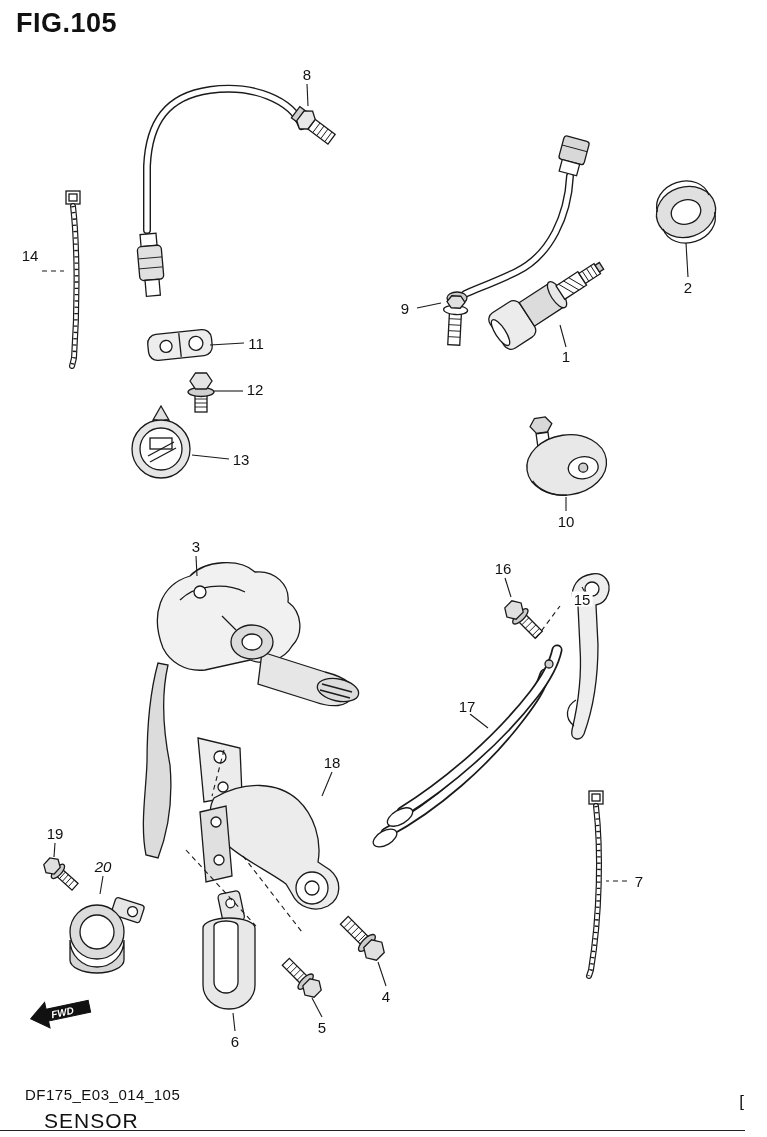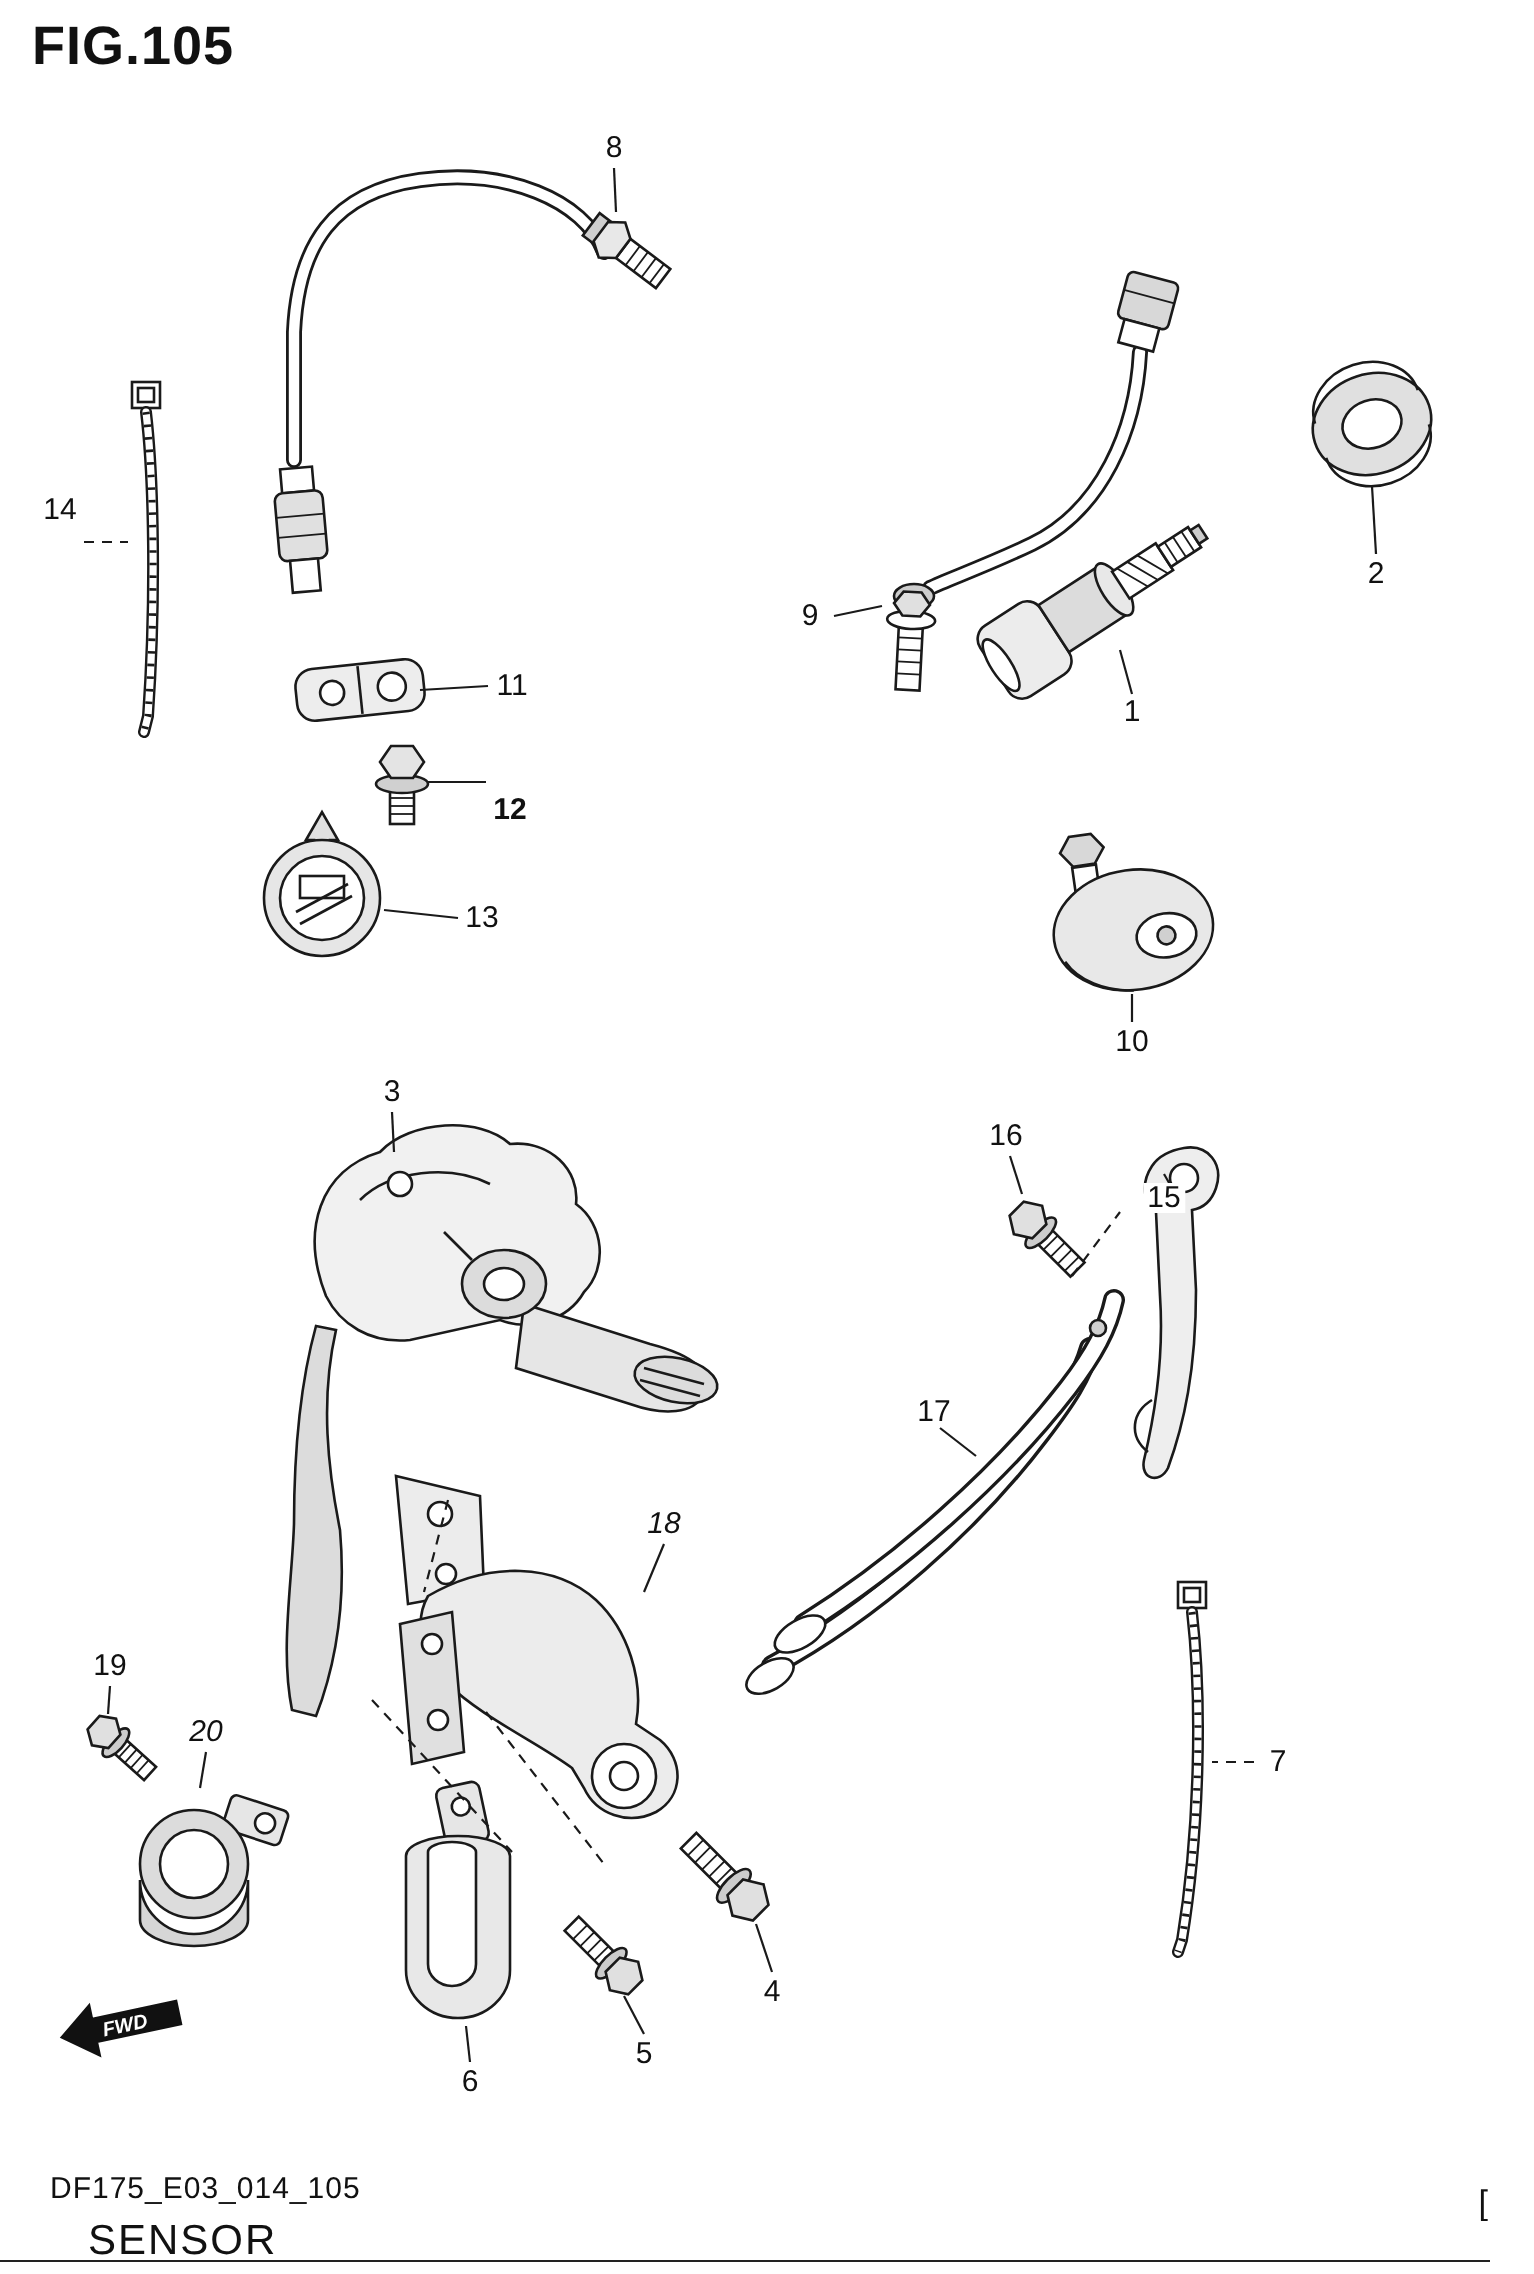--- a/index.html
+++ b/index.html
@@ -321,27 +321,27 @@
       <div class="callout" style="left: 688px; top: 287px;">2</div>
       <div class="callout" style="left: 196px; top: 546px;">3</div>
       <div class="callout" style="left: 386px; top: 996px;">4</div>
       <div class="callout" style="left: 322px; top: 1027px;">5</div>
       <div class="callout" style="left: 235px; top: 1041px;">6</div>
       <div class="callout" style="left: 639px; top: 881px;">7</div>
       <div class="callout" style="left: 307px; top: 74px;">8</div>
       <div class="callout" style="left: 405px; top: 308px;">9</div>
       <div class="callout" style="left: 566px; top: 521px;">10</div>
       <div class="callout" style="left: 256px; top: 343px;">11</div>
-      <div class="callout" style="left: 255px; top: 405px; font-weight: bold;">12</div>
+      <div class="callout" style="left: 255px; top: 389px;">12</div>
       <div class="callout" style="left: 241px; top: 459px;">13</div>
       <div class="callout" style="left: 30px; top: 255px;">14</div>
       <div class="callout" style="left: 582px; top: 577px; margin-top: 22px;">15</div>
       <div class="callout" style="left: 503px; top: 568px;">16</div>
       <div class="callout" style="left: 467px; top: 706px;">17</div>
-      <div class="callout" style="left: 332px; top: 762px; font-style: italic;">18</div>
+      <div class="callout" style="left: 332px; top: 762px;">18</div>
       <div class="callout" style="left: 55px; top: 833px;">19</div>
       <div class="callout" style="left: 103px; top: 866px; font-style: italic;">20</div>
     </div>
 
   <div class="footer-code">DF175_E03_014_105</div>
   <div class="footer-name">SENSOR</div>
   <div class="corner-mark">[</div>
   <div class="border-right"></div>
   <div class="border-bottom"></div>
 </div>

